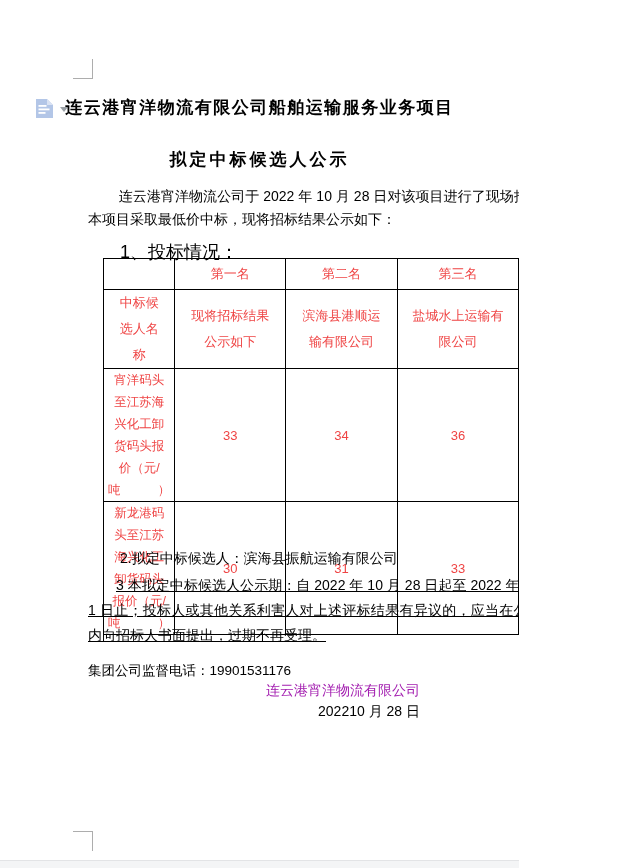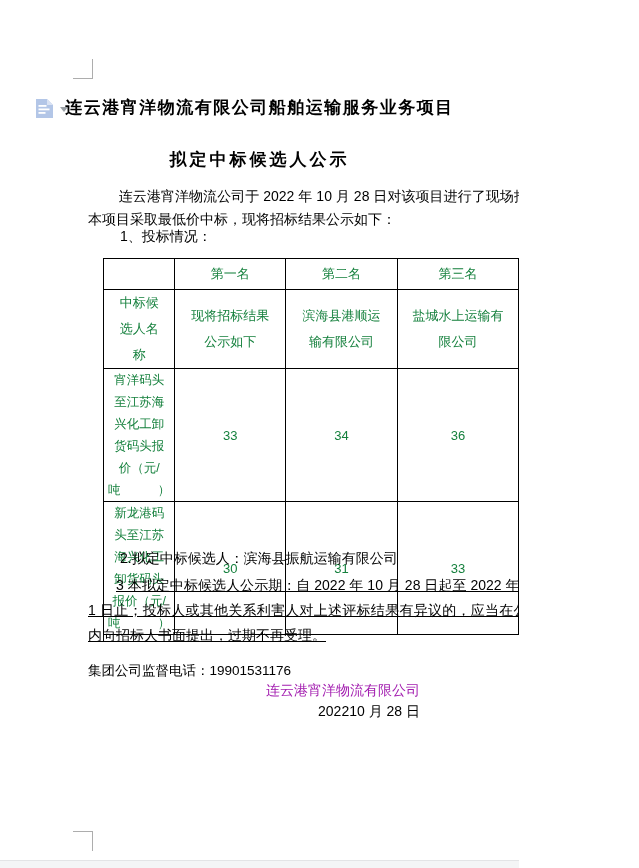--- a/index.html
+++ b/index.html
@@ -41,34 +41,34 @@
     position: absolute; left: 0; right: 0; top: 148px;
     text-align: center; font-size: 17px; font-weight: bold; letter-spacing: 3px;
     color: #000000;
   }
   .para {
     position: absolute; left: 88px; width: 468px;
     font-size: 14px; line-height: 23px; color: #000;
     text-align: justify;
   }
   .para-intro { top: 185px; text-indent: 2.2em; }
-  .line-section1 { position: absolute; left: 120px; top: 228px; font-size: 14px; color: #000; }
+  .line-section1 { position: absolute; left: 120px; top: 240px; font-size: 18px; color: #000; }
   .line-item2   { position: absolute; left: 120px; top: 550px; font-size: 14px; color: #000; }
   .para-item3   { top: 573px; line-height: 25px; text-indent: 2em; text-decoration: underline; }
   .phone-line   { position: absolute; left: 88px; font-size: 13.5px; color: #000; }
   .phone-1 { top: 645px; }
   .phone-2 { top: 662px; }
   .sig-company  { position: absolute; left: 88px; right: 99px; top: 682px; text-align: right; font-size: 14px; color: #a21caf; }
   .sig-date     { position: absolute; left: 88px; right: 99px; top: 703px; text-align: right; font-size: 14px; color: #000; }
 
   
   .bid-table {
     position: absolute; left: 103px; top: 258px;
     border-collapse: collapse; table-layout: fixed;
-    font-size: 13px; color: #15803d;
+    font-size: 13px; color: #ef4444;
   }
   .bid-table td, .bid-table th {
     border: 1px solid #000;
     padding: 0 4px;
     text-align: center;
     vertical-align: middle;
     font-weight: normal;
     overflow: hidden;
   }
   .col-label { width: 74px; }

